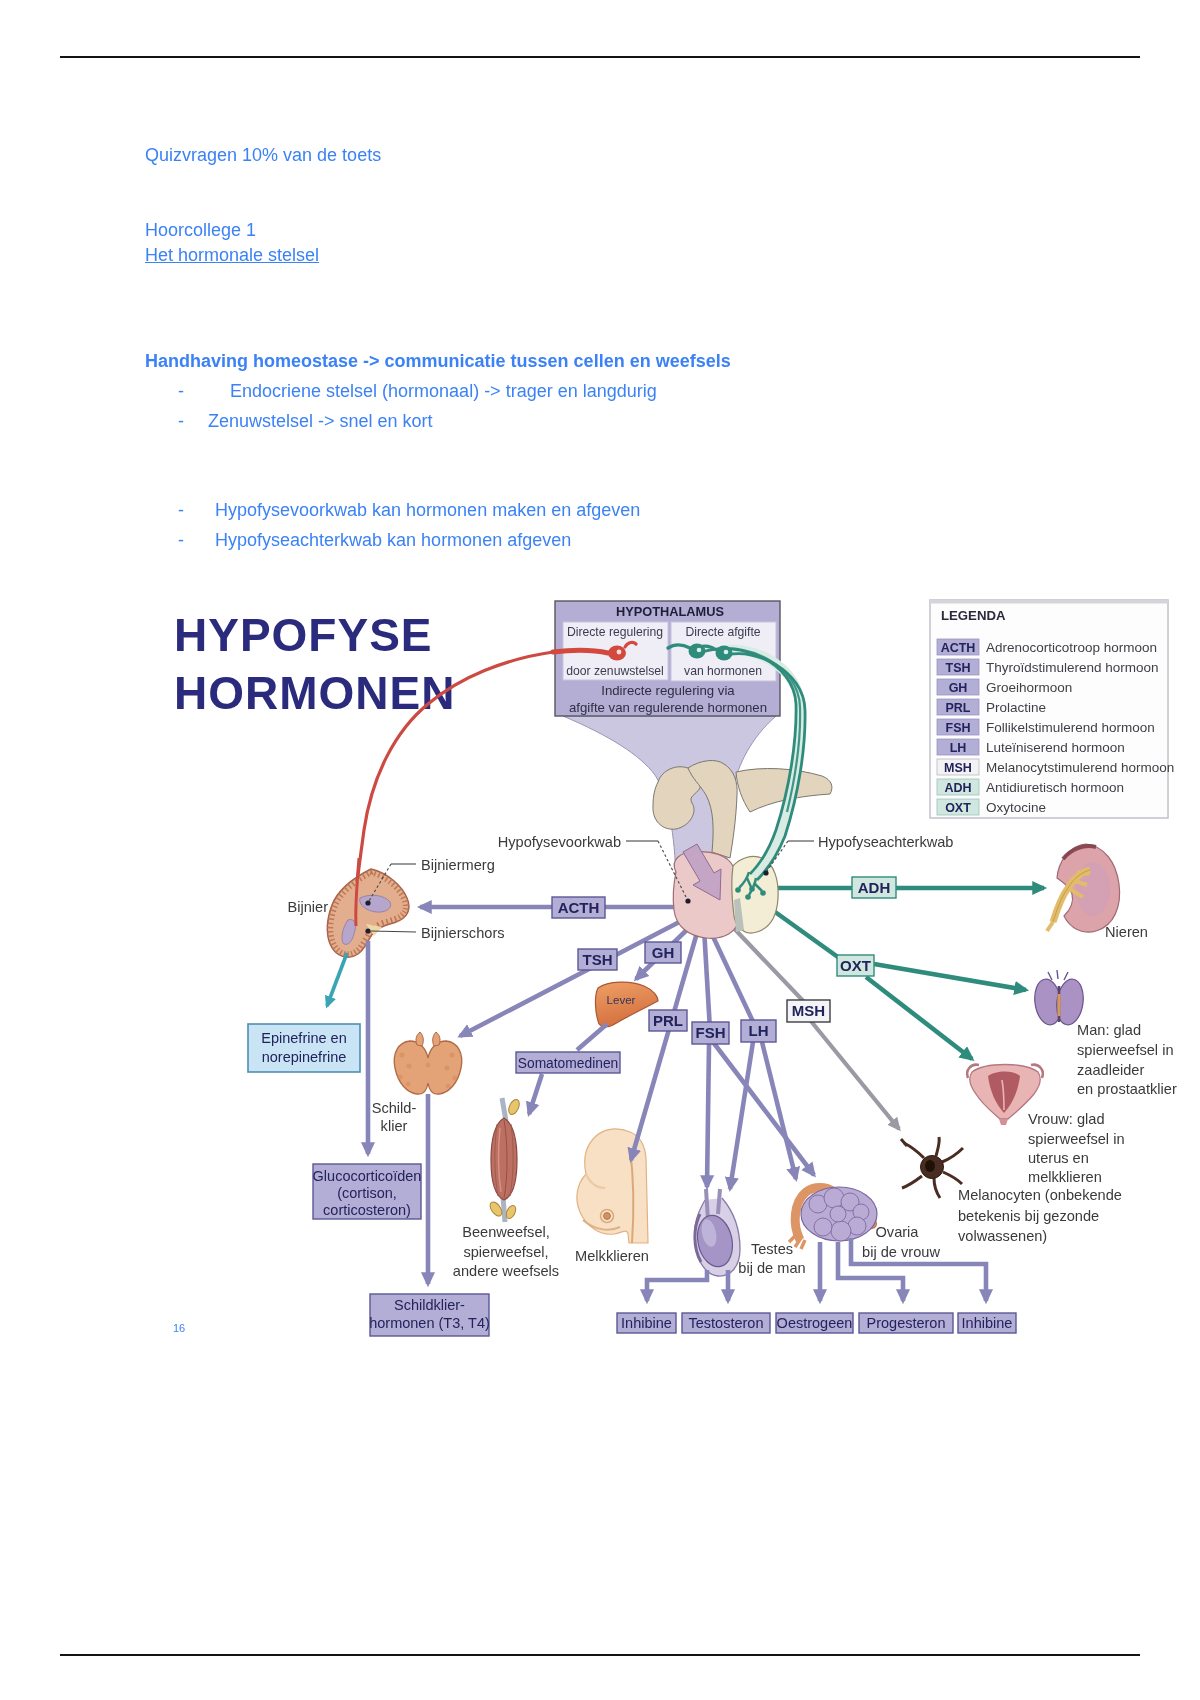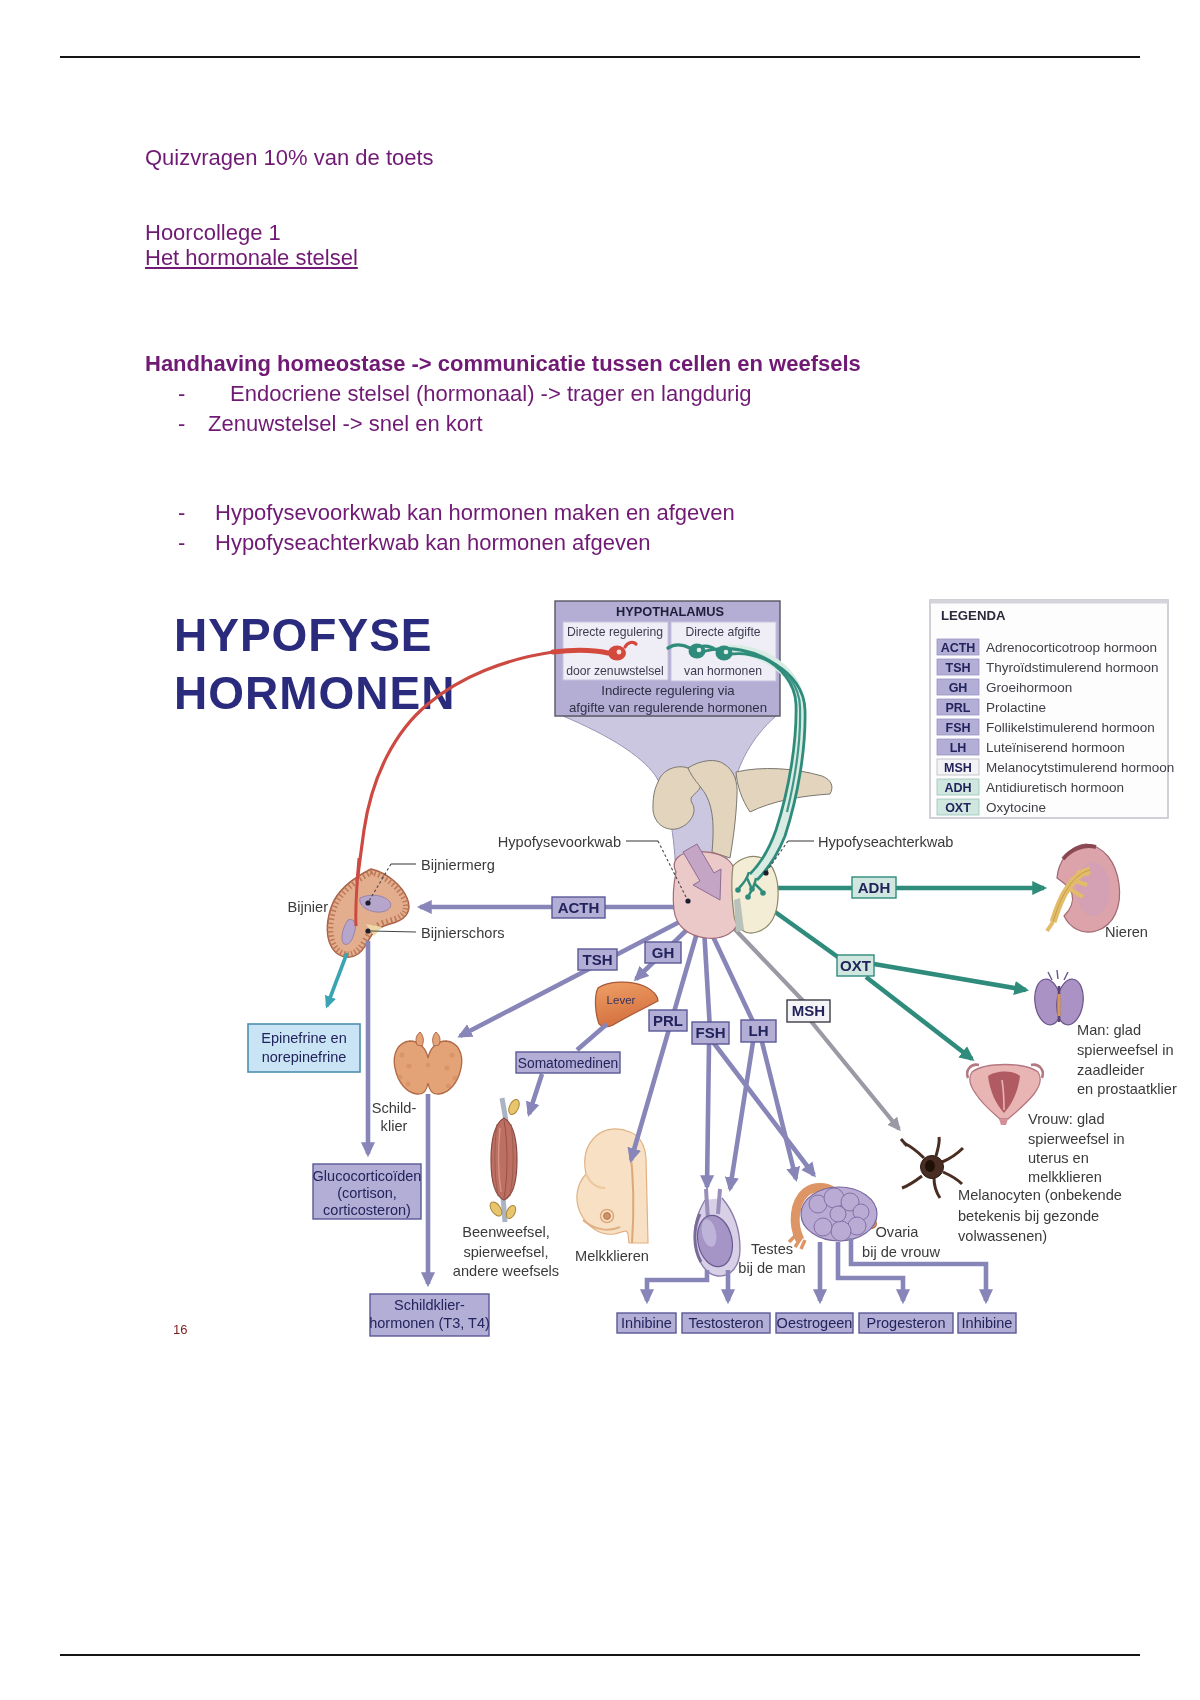--- a/index.html
+++ b/index.html
@@ -1,39 +1,39 @@
 <!DOCTYPE html>
 <html><head>
 <meta charset="utf-8">
 <style>
 html,body{margin:0;padding:0;background:#fff;}
 .page{position:relative;width:1200px;height:1700px;background:#ffffff;overflow:hidden;
   font-family:"Liberation Sans",sans-serif;}
-.t{position:absolute;font-size:22px;color:#701a75;white-space:nowrap;}
+.t{position:absolute;font-size:18px;color:#3b82f6;white-space:nowrap;}
 .rule{position:absolute;left:60px;width:1080px;height:2px;background:#141414;}
 svg{position:absolute;left:0;top:0;}
 </style>
 </head>
 <body>
 <div class="page">
 <div class="rule" style="top:56px;"></div>
 <div class="rule" style="top:1654px;"></div>
 <div class="t" style="left:145px;top:145px;">Quizvragen 10% van de toets</div>
 <div class="t" style="left:145px;top:204px;margin-top:16px;">Hoorcollege 1</div>
 <div class="t" style="left:145px;top:245px;text-decoration:underline;">Het hormonale stelsel</div>
 <div class="t" style="left:145px;top:351px;font-weight:bold;">Handhaving homeostase -&gt; communicatie tussen cellen en weefsels</div>
 <div class="t" style="left:178px;top:381px;">-</div>
 <div class="t" style="left:215px;top:381px;margin-left:15px;">Endocriene stelsel (hormonaal) -&gt; trager en langdurig</div>
 <div class="t" style="left:178px;top:411px;">-</div>
 <div class="t" style="left:208px;top:411px;">Zenuwstelsel -&gt; snel en kort</div>
 <div class="t" style="left:178px;top:500px;">-</div>
 <div class="t" style="left:215px;top:500px;">Hypofysevoorkwab kan hormonen maken en afgeven</div>
 <div class="t" style="left:178px;top:530px;">-</div>
 <div class="t" style="left:215px;top:530px;">Hypofyseachterkwab kan hormonen afgeven</div>
-<div class="t" style="left:173px;top:1322px;font-size:13px;color:#7f1d1d;">16</div>
+<div class="t" style="left:173px;top:1322px;font-size:11px;color:#3b82f6;">16</div>
 
 <svg width="1200" height="1700" viewBox="0 0 1200 1700">
 <defs>
 <marker id="mP" viewBox="0 0 10 10" refX="7.5" refY="5" markerWidth="3.4" markerHeight="3.4" orient="auto-start-reverse">
           <path d="M0 0.5 L9.5 5 L0 9.5 z" fill="#8886b8"></path>
         </marker>
 <marker id="mG" viewBox="0 0 10 10" refX="7.5" refY="5" markerWidth="3.4" markerHeight="3.4" orient="auto-start-reverse">
           <path d="M0 0.5 L9.5 5 L0 9.5 z" fill="#9a99a4"></path>
         </marker>
 <marker id="mT" viewBox="0 0 10 10" refX="7.5" refY="5" markerWidth="3.4" markerHeight="3.4" orient="auto-start-reverse">

